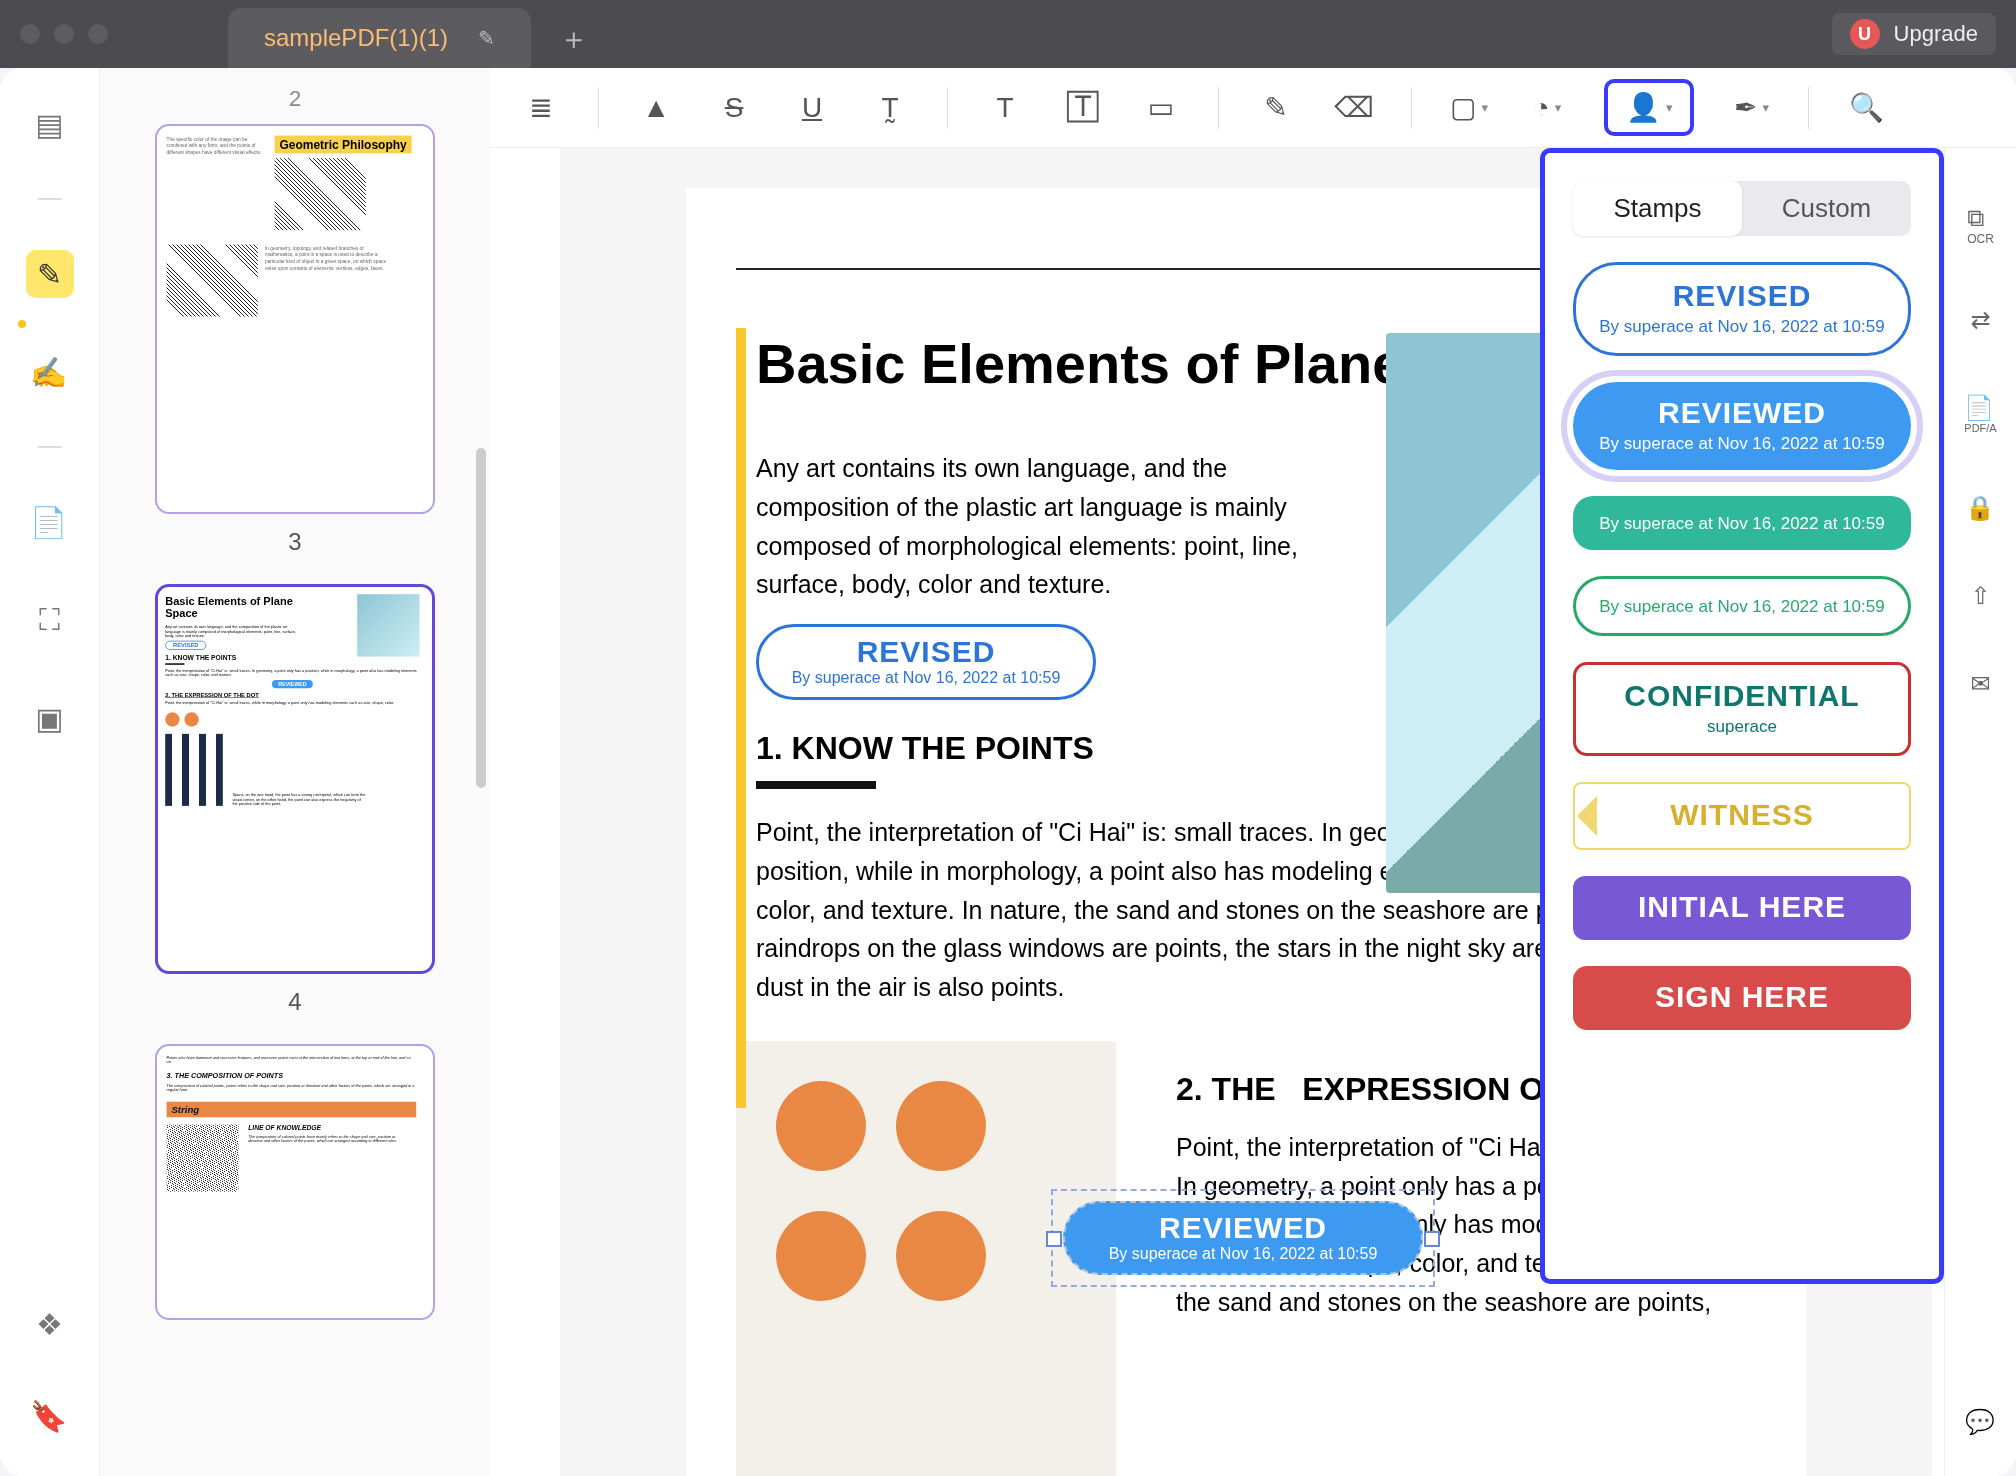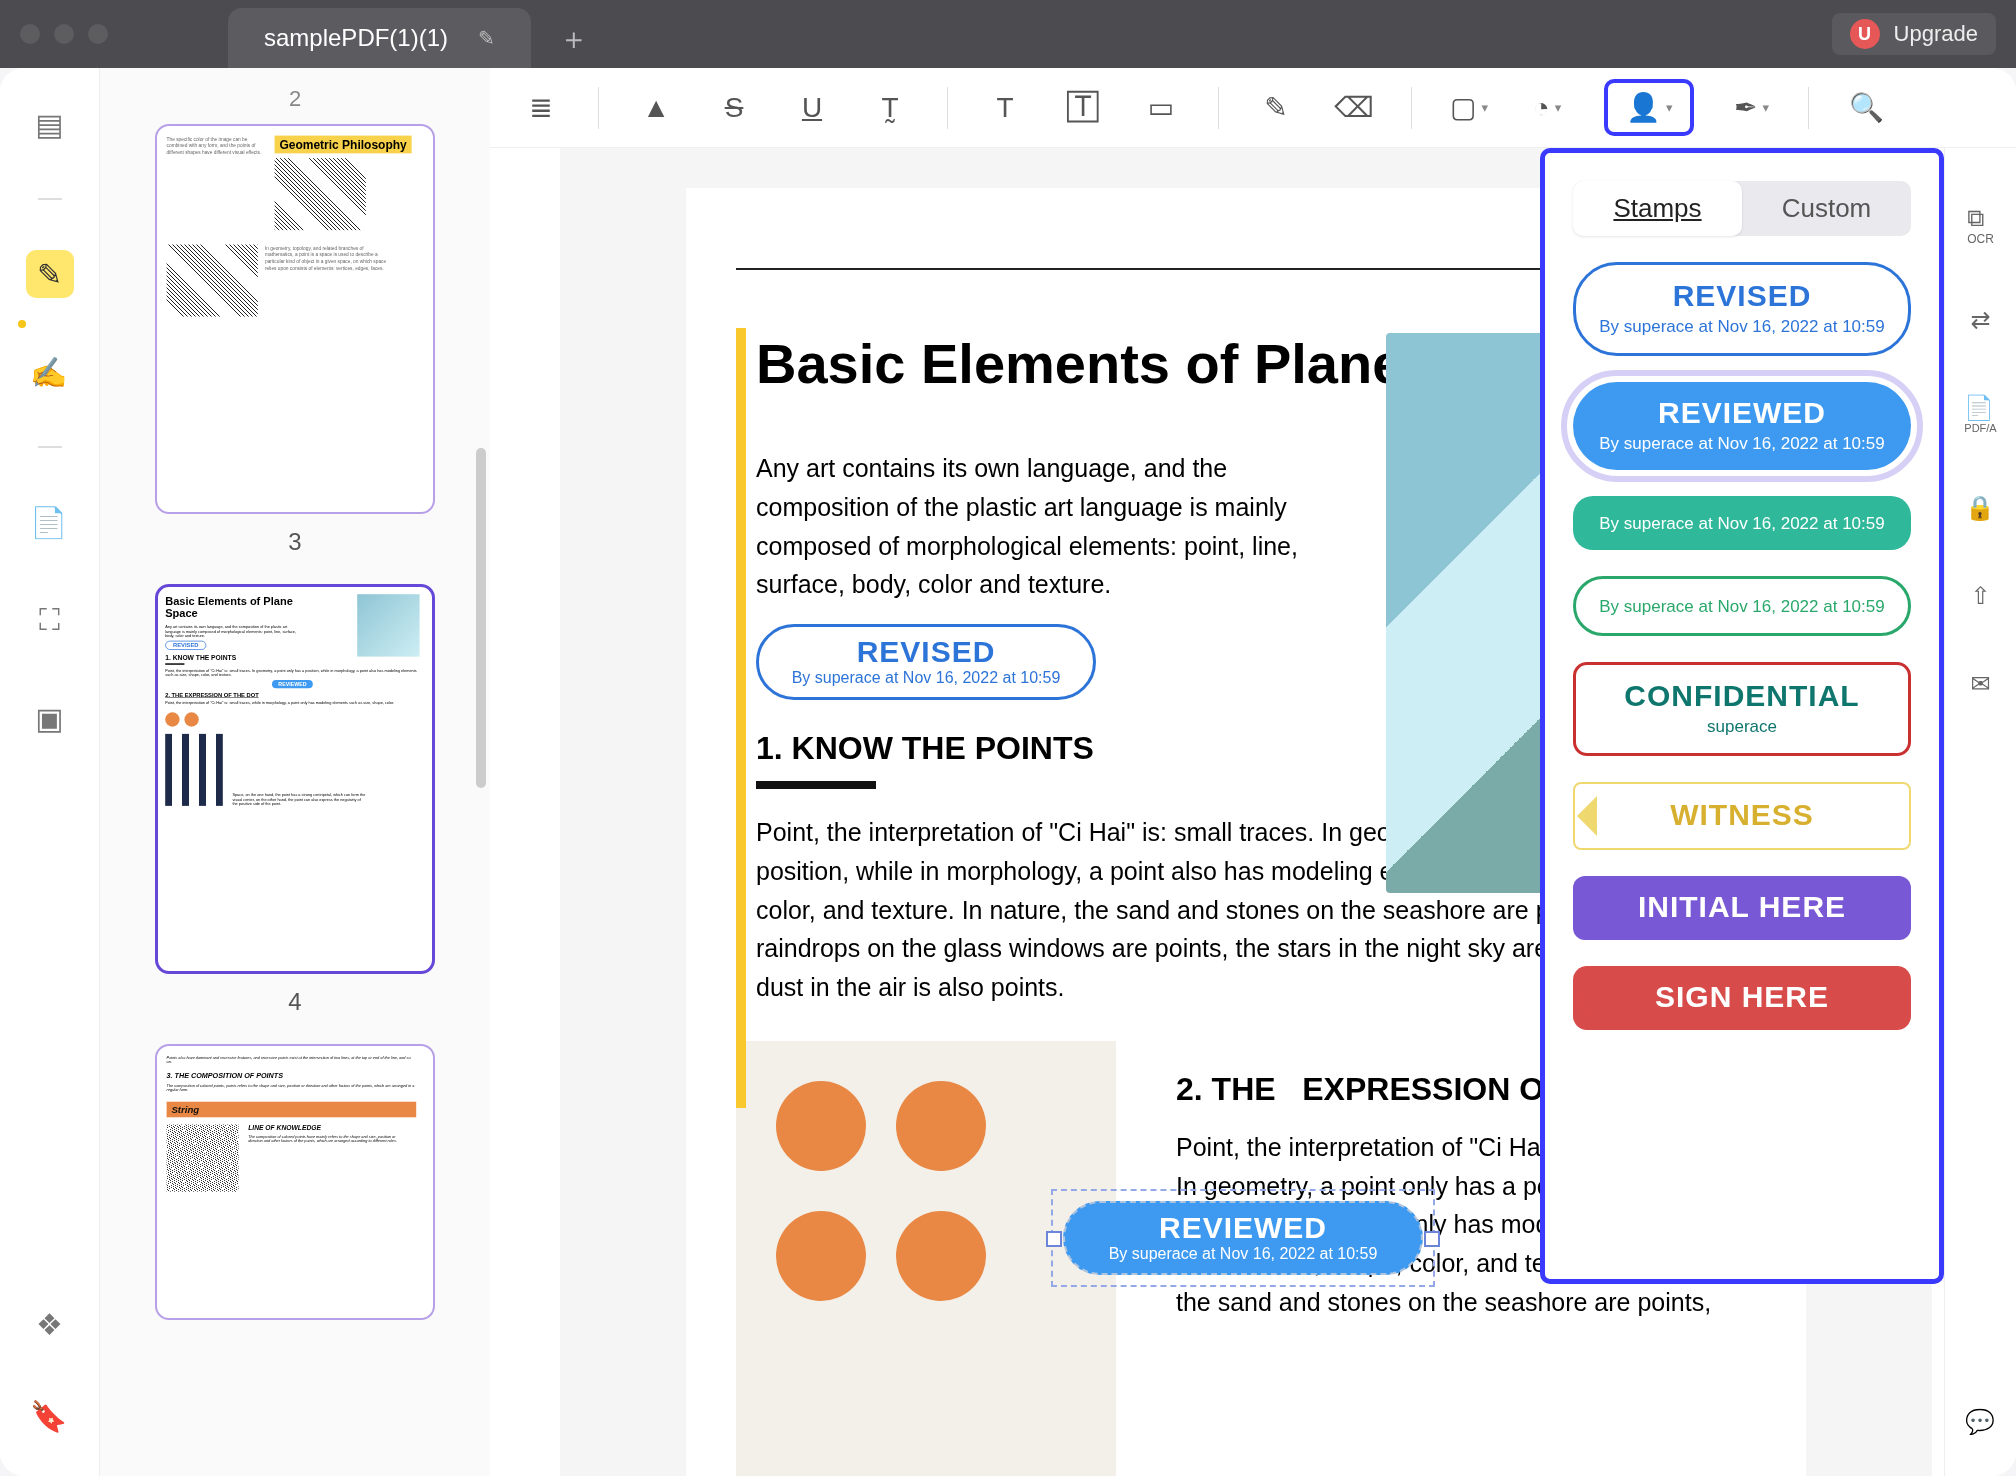--- a/index.html
+++ b/index.html
@@ -3,21 +3,21 @@
 <meta charset="utf-8">
 <style>
 * { margin: 0; padding: 0; box-sizing: border-box; font-family: -apple-system, BlinkMacSystemFont, "Segoe UI", sans-serif; }
 body { background: #f5f5f7; width: 2016px; height: 1476px; overflow: hidden; }
 
 
 .titlebar { height: 68px; background: #4c4c50; display: flex; align-items: center; padding: 0 20px; }
 .traffic-lights { display: flex; gap: 14px; margin-right: 120px; }
 .traffic-light { width: 20px; height: 20px; border-radius: 50%; background: #5d5d60; }
 .tab { display: flex; align-items: center; background: #5c5c60; height: 60px; border-radius: 14px 14px 0 0; padding: 0 36px; gap: 30px; margin-top: 8px; }
-.tab-title { color: #ffffff; font-size: 24px; }
+.tab-title { color: #fdba74; font-size: 24px; }
 .tab-edit { color: #bbb; font-size: 20px; }
 .tab-add { color: #bbb; font-size: 30px; margin-left: 28px; margin-top: 10px; }
 .titlebar-right { margin-left: auto; display: flex; align-items: center; gap: 14px; background: #5a5a5e; padding: 6px 18px; border-radius: 8px; }
 .user-avatar { width: 30px; height: 30px; border-radius: 50%; background: #e65757; color: #fff; font-size: 18px; font-weight: 600; display: flex; align-items: center; justify-content: center; }
 .upgrade-label { color: #eee; font-size: 22px; font-weight: 500; }
 
 .app-body { display: flex; height: 1408px; background: #fff; border-radius: 24px; overflow: hidden; position: relative;}
 
 
 .left-rail { width: 100px; background: #fff; display: flex; flex-direction: column; align-items: center; padding-top: 32px; gap: 50px; border-right: 1px solid #eee; }
@@ -65,21 +65,21 @@
 .reviewed-wrap::before { left:-7px; top:50%; margin-top:-7px; }
 .reviewed-wrap::after { right:-7px; top:50%; margin-top:-7px; }
 .row-2 { display: flex; gap: 60px; margin-top: 34px;}
 .row-2 .left-img { width: 380px; height: 440px; background: #f3efe9; display: flex; flex-wrap: wrap; align-content: flex-start; padding: 40px; gap: 40px 30px;}
 .dot { width: 90px; height: 90px; border-radius: 50%; background: #e88844; }
 
 
 .stamps-popover { position: absolute; right: 72px; top: 80px; width: 404px; height: 1136px; background: #fff; border: 5px solid #3a3aff; border-radius: 10px; padding: 28px; overflow: hidden; z-index: 20;}
 .popover-tabs { display: flex; background: #e9e9ee; border-radius: 10px; margin-bottom: 26px; }
 .popover-tab { flex: 1; text-align: center; padding: 12px 0; font-size: 26px; color: #555; border-radius: 10px; }
-.popover-tab.active { background: #fff; color: #222; box-shadow: 0 1px 3px rgba(0,0,0,.1); text-decoration: underline;}
+.popover-tab.active { background: #fff; color: #222; box-shadow: 0 1px 3px rgba(0,0,0,.1);}
 .pv-stamp { border-radius: 44px; text-align: center; padding: 14px 0 16px 0; margin-bottom: 26px; position: relative; }
 .pv-stamp .t { font-size: 30px; font-weight: 800; letter-spacing: 1px; }
 .pv-stamp .s { font-size: 17px; margin-top: 4px;}
 .pv-stamp.revised { border: 3px solid #2d74d9; color: #2d74d9; background:#fff;}
 .pv-stamp.reviewed { background:#3d9af0; color:#fff; outline: 6px solid #d6d0f6; outline-offset: 6px;}
 .pv-stamp.received { background:#2fb89a; color:#fff; border-radius: 20px; }
 .pv-stamp.received .t::after { content:''; display:block; border-bottom: 3px dashed #fff; width: 80%; margin: 6px auto 0 auto; }
 .pv-stamp.approved { border: 3px solid #2aa86b; color:#2aa86b; background:#fff;}
 .pv-stamp.approved .t::after { content:''; display:block; border-bottom:2px solid #2aa86b; width:60%; margin:4px auto 0 auto;}
 .pv-stamp.confidential { border: 3px solid #c93030; color:#0f766e; background:#fff; border-radius: 14px; }

